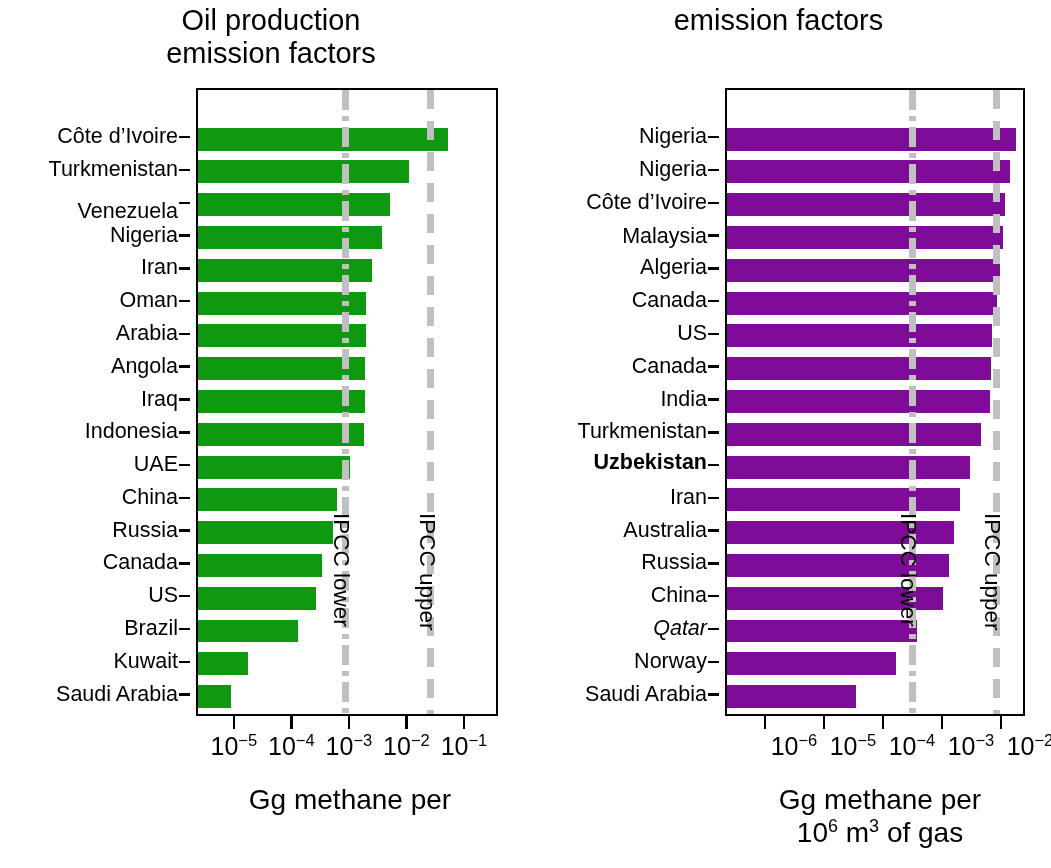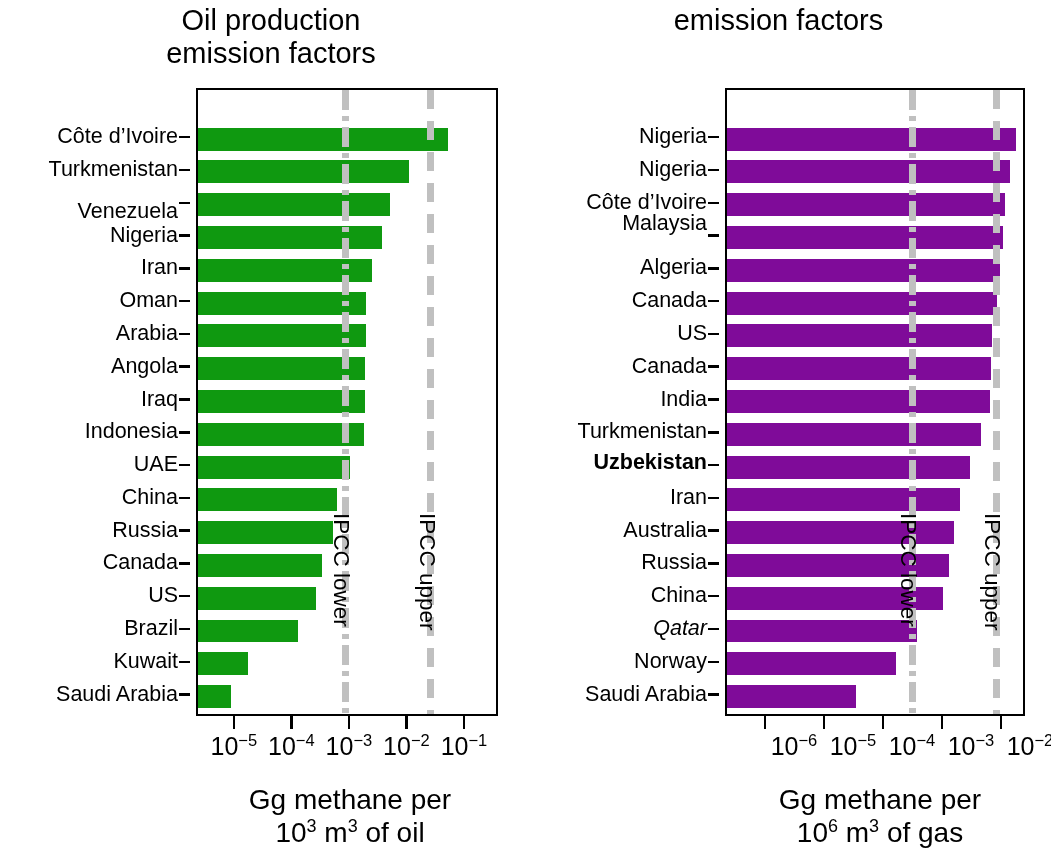--- a/index.html
+++ b/index.html
@@ -193,41 +193,38 @@
     <div class="xlabels" id="xlabels-oil">
         <div class="xlab" style="left: 37.8289px;"><span>10</span><sup>−5</sup></div>
         <div class="xlab" style="left: 95.3567px;"><span>10</span><sup>−4</sup></div>
         <div class="xlab" style="left: 152.884px;"><span>10</span><sup>−3</sup></div>
         <div class="xlab" style="left: 210.412px;"><span>10</span><sup>−2</sup></div>
         <div class="xlab" style="left: 267.94px;"><span>10</span><sup>−1</sup></div>
       </div>
 
     <div class="axis-title" id="axtitle-oil">
       <div>Gg methane per</div>
-      <div>
-        <span>10</span><sup>3</sup><span> m</span><sup>3</sup><span> of oil</span>
-      </div>
     </div>
   </div>
 
   <div class="panel" id="panel-gas">
 
     <div class="panel-title">
       <div>emission factors</div>
     </div>
   </div>
 
   <div class="ylabels" id="ylabels-gas">
       <div class="ylab" style="top: 38.1842px;">Nigeria</div>
       <div class="ytick" style="top: 47.9342px;"></div>
       <div class="ylab" style="top: 70.9737px;">Nigeria</div>
       <div class="ytick" style="top: 80.7237px;"></div>
       <div class="ylab" style="top: 103.763px;">Côte d’Ivoire</div>
       <div class="ytick" style="top: 113.513px;"></div>
-      <div class="ylab" style="top: 125px;">Malaysia</div>
+      <div class="ylab" style="top: 138px;">Malaysia</div>
       <div class="ytick" style="top: 146.303px;"></div>
       <div class="ylab" style="top: 169.342px;">Algeria</div>
       <div class="ytick" style="top: 179.092px;"></div>
       <div class="ylab" style="top: 202.132px;">Canada</div>
       <div class="ytick" style="top: 211.882px;"></div>
       <div class="ylab" style="top: 234.921px;">US</div>
       <div class="ytick" style="top: 244.671px;"></div>
       <div class="ylab" style="top: 267.711px;">Canada</div>
       <div class="ytick" style="top: 277.461px;"></div>
       <div class="ylab" style="top: 300.5px;">India</div>

